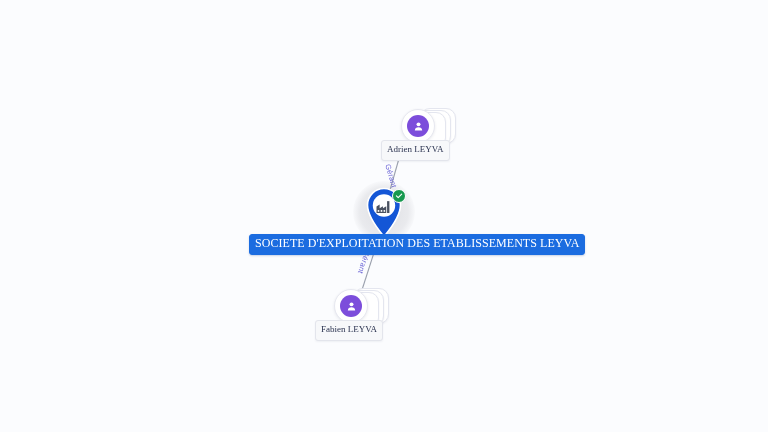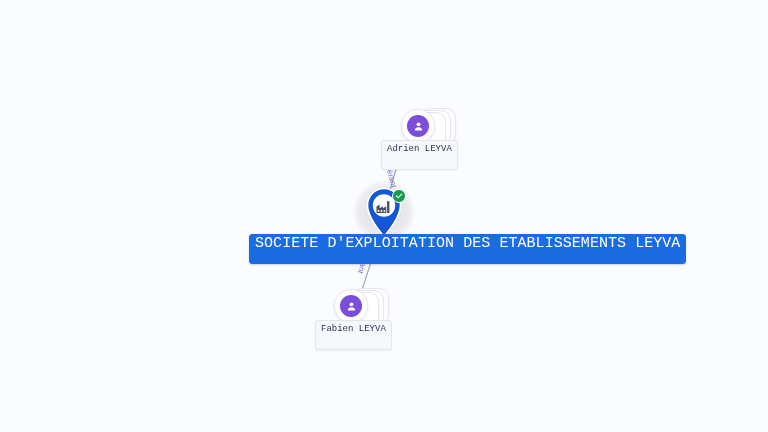--- a/index.html
+++ b/index.html
@@ -126,36 +126,36 @@
     display: flex;
     align-items: center;
     justify-content: center;
   }
 
   
   .node-label {
     position: absolute;
     font-size: 9px;
     line-height: 13px;
-    padding: 2px 5px 13px 5px;
+    padding: 2px 5px 4px 5px;
     border-radius: 3px;
     white-space: nowrap;
-    font-family: Liberation Mono, monospace;
+    font-family: Liberation Serif, serif;
   }
   .person-label {
     background: #f7f8fa;
     color: #2b3350;
     border: 1px solid #e3e5ec;
     box-shadow: 0 1px 2px rgba(40,45,80,0.06);
   }
   .company-label {
     background: #1b6ce0;
     color: #ffffff;
     border: 1px solid #1b6ce0;
-    font-size: 15px;
+    font-size: 12px;
     letter-spacing: 0.05px;
     box-shadow: 0 1px 2px rgba(20,60,140,0.22);
     text-align: center;
   }
 </style>
 </head>
 <body>
 
 <div id="canvas">
 

